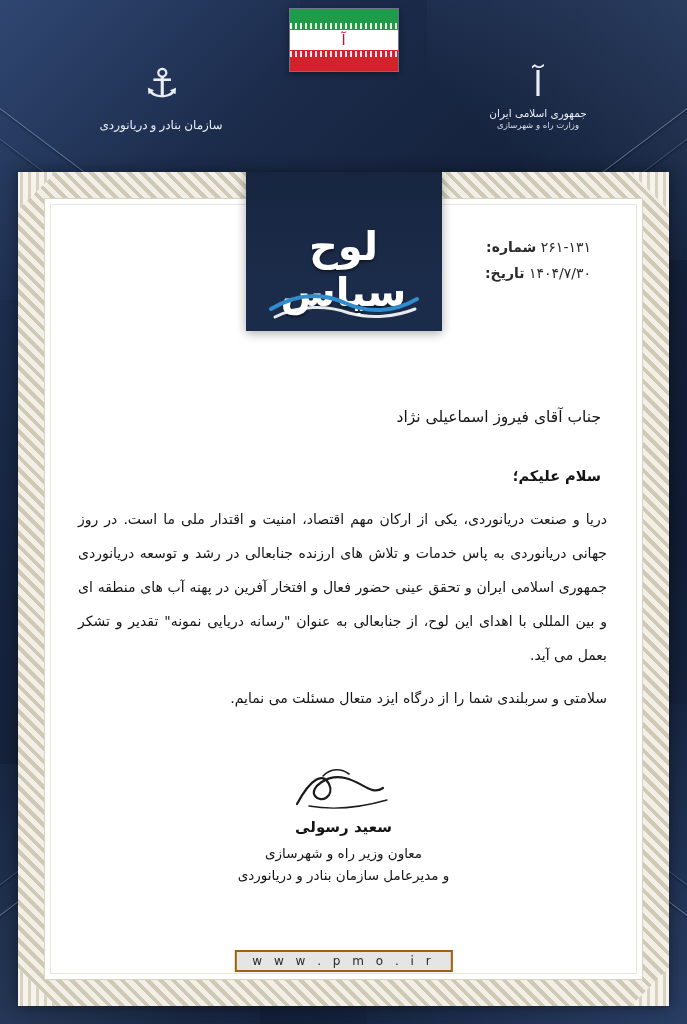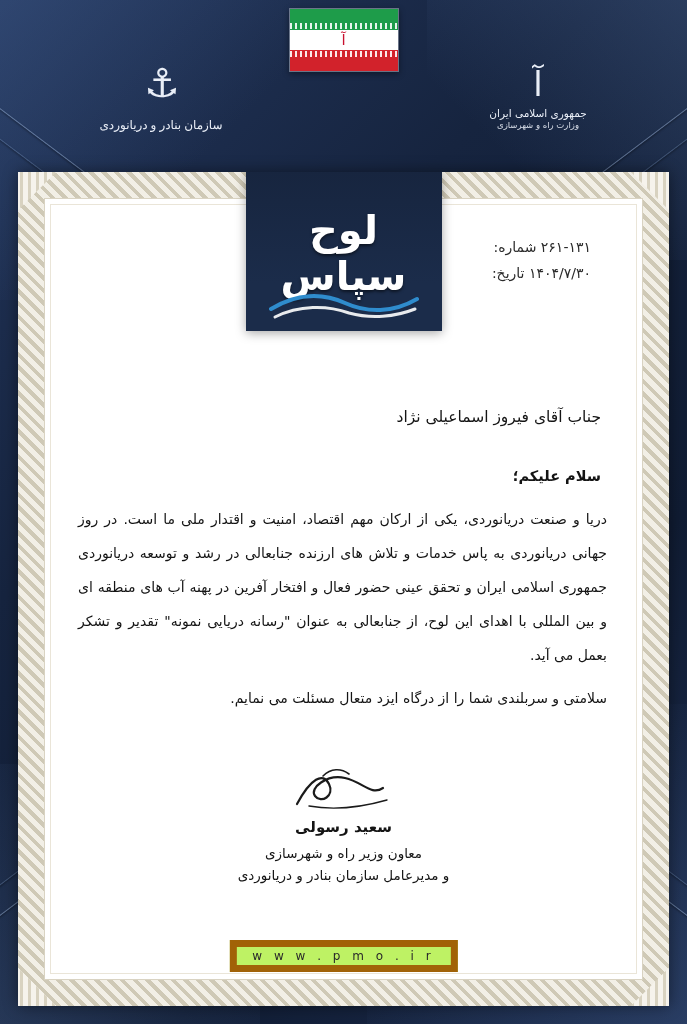--- a/index.html
+++ b/index.html
@@ -207,21 +207,21 @@
     left: 50%;
     transform: translateX(-50%);
     width: 196px;
     height: 160px;
     background: linear-gradient(180deg, #17253f 0%, #1b2c4a 70%, #1b2c4a 100%);
     z-index: 6;
     box-shadow: 0 2px 10px rgba(0,0,0,0.35);
   }
   .title-banner .title-text {
     position: absolute;
-    top: 36px;
+    top: 52px;
     left: 0; right: 0;
     text-align: center;
     color: #ffffff;
     font-size: 40px;
     font-weight: bold;
     letter-spacing: 1px;
     text-shadow: 0 2px 3px rgba(0,0,0,0.5);
   }
   .wave {
     position: absolute;
@@ -237,21 +237,21 @@
     position: absolute;
     top: 62px;
     right: 78px;
     text-align: right;
     color: #2b2b2b;
     font-size: 14px;
     line-height: 26px;
     z-index: 7;
   }
   .meta .row { white-space: nowrap; }
-  .meta .label { font-weight: normal; margin-left: 8px; }
+  .meta .label { font-weight: bold; margin-left: 8px; }
   .meta .value { letter-spacing: 1px; }
 
   
   .body-area {
     position: absolute;
     top: 236px;
     left: 60px;
     right: 62px;
     color: #141414;
     text-align: right;
@@ -304,28 +304,28 @@
     font-size: 13.5px;
     line-height: 22px;
   }
 
   
   .footer-url {
     position: absolute;
     bottom: 34px;
     left: 50%;
     transform: translateX(-50%);
-    background: #bef264;
+    background: #e5e5e5;
     padding: 2px 16px;
     font-size: 12px;
     letter-spacing: 4px;
     color: #2a2a2a;
     font-family: "DejaVu Sans", "Liberation Sans", sans-serif;
     z-index: 8;
-    border: 7px solid #a16207;
+    border: 2px solid #a16207;
   }
 </style>
 </head>
 <body>
 
 <div class="certificate">
 
   <div class="bg-texture"></div>
   <div class="bg-corner-tl"></div>
   <div class="bg-corner-tr"></div>

